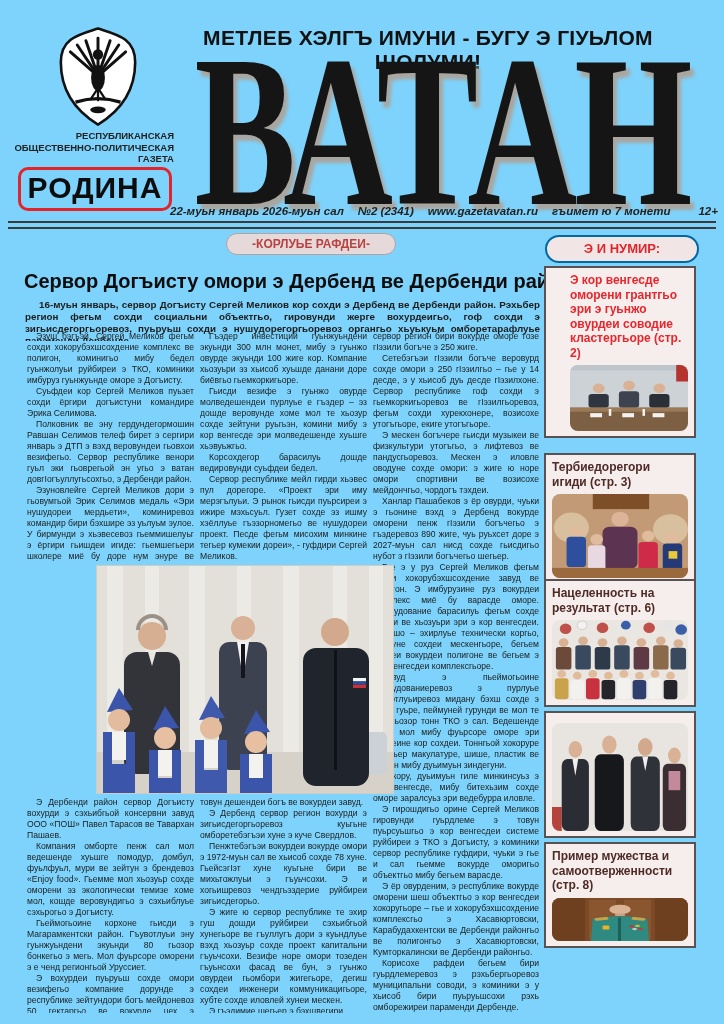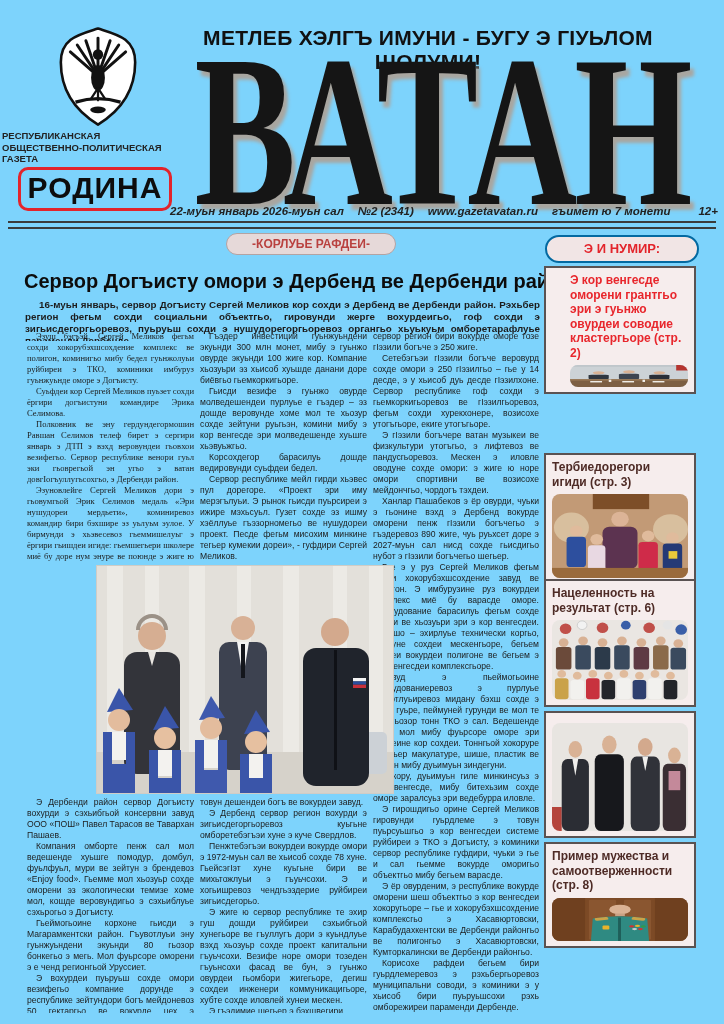--- a/index.html
+++ b/index.html
@@ -2,21 +2,21 @@
 <html><head>
 <meta charset="utf-8">
 <style>
   html,body{margin:0;padding:0;background:#9a9a9a;}
   .page{position:relative;width:724px;height:1024px;margin:0 auto;background:#7dd3fc;
         font-family:"Liberation Sans",sans-serif;color:#1c1c1c;overflow:hidden;}
   
   .slogan{position:absolute;left:148px;top:26px;width:560px;text-align:center;
           font-weight:bold;font-size:21px;letter-spacing:.3px;color:#111;}
   .emblem{position:absolute;left:52px;top:26px;width:92px;height:102px;}
-  .gtype{position:absolute;left:2px;top:130px;width:172px;text-align:left;
+  .gtype{position:absolute;left:2px;top:130px;width:172px;text-align:right;
          font-weight:bold;font-size:9.5px;line-height:11.5px;color:#222;}
   .brand{position:absolute;left:18px;top:167px;width:148px;height:38px;
          border:3px solid #e3242b;border-radius:10px;text-align:center;
          font-weight:bold;font-size:30px;line-height:36px;letter-spacing:1px;color:#0d0d0d;}
   .vatan{position:absolute;left:168px;top:8px;width:548px;text-align:center;
          font-family:"Liberation Serif",serif;font-weight:bold;font-size:152px;
          letter-spacing:-3px;color:#151515;transform:scaleY(1.42);transform-origin:top;
          text-shadow:4px 4px 3px #a9a6a0;white-space:nowrap;}
   .dateline{position:absolute;left:170px;top:205px;width:544px;display:flex;align-items:baseline;
             font-style:italic;font-weight:600;font-size:11.5px;color:#222;gap:14px;white-space:nowrap;}
@@ -32,36 +32,36 @@
            border:2px solid #0369a1; border-radius:14px;text-align:center;
            font-weight:bold;font-size:13px;line-height:24px;color:#e3242b;}
   
   .headline{position:absolute;left:24px;top:257px;width:516px;text-align:center;
             font-weight:bold;font-size:20px;color:#0c0c0c;white-space:nowrap;}
   .lead{position:absolute;left:25px;top:289px;width:515px;height:42px;overflow:hidden;
         font-weight:bold;font-size:9.8px;line-height:12.2px;text-align:justify;text-indent:14px;}
   .colblock{position:absolute;font-size:8.6px;line-height:11px;text-align:justify;overflow:hidden;}
   .para{margin:0;text-indent:9px;}
   .para.cont{text-indent:0;}
-  .c1t{left:27px;top:331px;width:167px;height:232px;font-family:Liberation Serif, serif;}
+  .c1t{left:27px;top:331px;width:167px;height:232px;}
   .c2t{left:200px;top:331px;width:167px;height:232px;}
   .c3 {left:373px;top:331px;width:166px;height:682px;}
   .c1b{left:27px;top:797px;width:167px;height:216px;}
   .c2b{left:200px;top:797px;width:167px;height:216px;}
   .main-photo{position:absolute;left:96px;top:565px;width:296px;height:227px;margin:0;
               border:1px solid #cfccc6;overflow:hidden;}
   .main-photo svg{display:block;width:100%;height:100%;}
   
   .sb-box{position:absolute;left:544px;width:152px;background:#f6eded;border:2px solid #5a5252;
           box-sizing:border-box;padding:5px 6px;display:flex;flex-direction:column;}
   .sb-title{font-weight:bold;font-size:12px;line-height:14.5px;color:#4e2b26;}
   .sb-box.first .sb-title{color:#e8262c;}
   .sb-photo{flex:1;min-height:0;margin-top:5px;border-radius:8px;overflow:hidden;}
   .sb-photo svg{display:block;width:100%;height:100%;}
-  .b1{top:266px;height:128px;padding-left:24px;}
+  .b1{top:266px;height:172px;padding-left:24px;}
   .b2{top:453px;height:132px;}
   .b3{top:579px;height:128px;}
   .b4{top:711px;height:127px;}
   .b5{top:842px;height:106px;}
 </style>
 </head>
 <body>
 
 <div class="page">
 
@@ -123,21 +123,21 @@
   <div class="colblock c2t">
       <p class="para">Гъэдер инвестиций гуьнжуьндени экуьнди 300 млн монет, мибу э гуьнжо овурде экуьнди 100 жиге кор. Компание хьозуьри эз хьисоб хуьшде данани доре биёвгьо гьемкоркигьоре.</p>
       <p class="para">Гьисди везифе э гуьнжо овурде молведешендеи пурлуье е гъэдер – эз дошде веровунде хоме мол те хьозур сохде зейтуни руьгьэн, комини мибу э кор венгесде эри молведешенде хуьшге хьэвуьжгьо.</p>
       <p class="para">Корсохдегор барасилуь дошде ведировунди суьфдеи бедел.</p>
       <p class="para">Сервор республике мейл гирди хьэвес пул дорегоре. «Проект эри иму мерэгълуьи. Э рынок гьисди пуьрсиреи э ижире мэхьсуьл. Гузет сохде эз ишму хэёллуье гъэзорномегьо ве нушудореи проект. Песде фегьм мисохим минкине тегьер кумекии дореи», - гуфдири Сергей Меликов.</p>
       <p class="para">Э ёр овурденим, зуте э рамке ПМЭФ бири гъулкешире оморе разименди э компаниеревоз «ISFA» э</p>
     </div>
   <div class="colblock c3">
       <p class="para cont">сервор регион бири вокурде оморе тозе гIэзили богъче э 250 жиге.</p>
       <p class="para">Сетебэгъэи гIэзили богъче веровурд сохде омори э 250 гIэзилгьо – гье у 14 десде, э у хьисоб дуь десде гIэзилхоне. Сервор республике гоф сохди э гьемкоркигьоревоз ве гIэзилгьоревоз, фегьм сохди хурекхонере, возисохе утогъгьоре, екиге утогъгьоре.</p>
-      <p class="para">Э гIэзили богъчере ватан музыкеи ве физкультури утогъгьо, э лифтевоз ве пандусгьоревоз. Мескен э иловле оводуне сохде омори: э жиге ю норе омори спортивни ве возисохе мейдончгьо, чордогъ тэхдеи.</p>
+      <p class="para">Э мескен богъчере гьисди музыкеи ве физкультури утогъгьо, э лифтевоз ве пандусгьоревоз. Мескен э иловле оводуне сохде омори: э жиге ю норе омори спортивни ве возисохе мейдончгьо, чордогъ тэхдеи.</p>
       <p class="para">Ханлар Пашабеков э ёр овурди, чуьки э гьонине вэхд э Дербенд вокурде оморени пенж гIэзили богъчегьо э гъэдеревоз 890 жиге, чуь руьхсет доре э 2027-муьн сал нисд сохде гьисдигьо нубот э гIэзили богъчегьо шегьер.</p>
       <p class="para">Гье э у руз Сергей Меликов фегьм сохди хокорубэхшсохдение завуд ве полигон. Э имбурузине руз вокурдеи комплекс миё бу варасде оморе. Оборудование барасилуь фегьм сохде омори ве хьозуьри эри э кор венгесдеи. Э пушо – эхирлуье технически коргьо, оводуне сохдеи мескенгьоре, бегьем сохдеи вокурдеи полигоне ве бегьем э кор венгесдеи комплексгьоре.</p>
       <p class="para">Завуд э пьеймогьоине оборудованиеревоз э пурлуье гъувотлуьиревоз мидану бэхш сохде э жире гуьре, пеймуней гурунди ве мол те 200 гьозор тонн ТКО э сал. Ведешенде хоме мол мибу фуьрсоре оморе эри песдеине кор сохдеи. Тоннгьой хокоруре э тегьер макулатуре, шише, пластик ве гьовун мибу дуьимуьн зиндегуни.</p>
       <p class="para">Хокору, дуьимуьн гиле минкинсуьз э кор венгесде, мибу битехьзим сохде оморе заралсуьз эри ведебурра иловле.</p>
       <p class="para">Э гирошдигьо орине Сергей Меликов гировунди гуьрдлеме э товун пуьрсуьшгьо э кор венгесдеи системе руйбиреи э ТКО э Догъисту, э коминики сервор республике гуфдири, чуьки э гье и сал гьемме вокурде оморигьо объектгьо мибу бегьем варасде.</p>
       <p class="para">Э ёр овурденим, э республике вокурде оморени шеш объектгьо э кор венгесдеи хокоругьоре – гье и хокорубэхшсохдение комплексгьо э Хасавюртовски, Карабудахкентски ве Дербенди районгьо ве полигонгьо э Хасавюртовски, Кумторкалински ве Дербенди районгьо.</p>
       <p class="para">Корисохе рафдеи бегьем бири гуьрдлемеревоз э рэхьбергьоревоз муниципальни соводи, э коминики э у хьисоб бири пуьруьшсохи рэхь омборежиреи параменди Дербенде.</p>
     </div>
   <div class="colblock c1b">
       <p class="para">Э Дербенди район сервор Догъисту вохурди э сэхьибгьой консервни завуд ООО «ПОШ» Павел Тарасов ве Тавархан Пашаев.</p>

